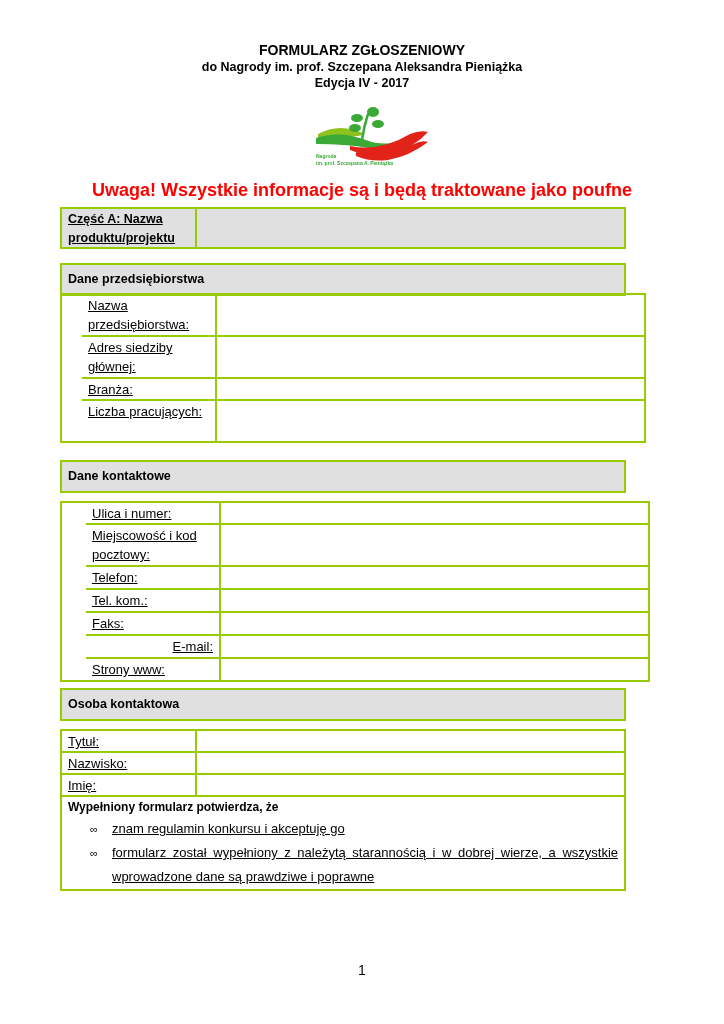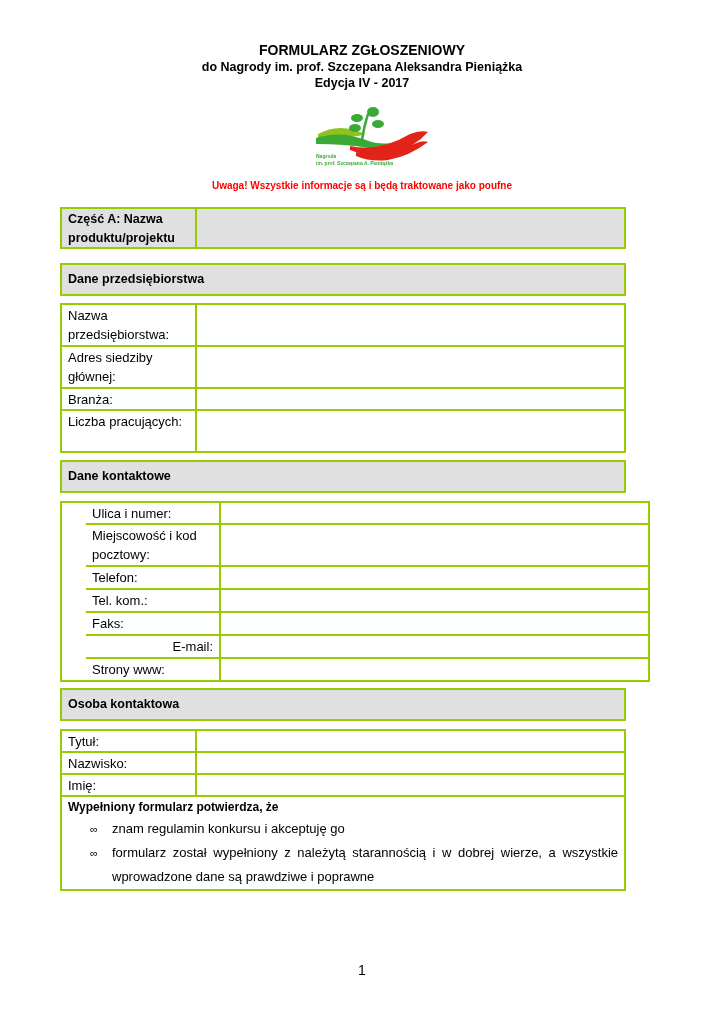--- a/index.html
+++ b/index.html
@@ -1,33 +1,33 @@
 <!DOCTYPE html>
 <html><head>
 <meta charset="utf-8">
 <style>
   html, body { margin: 0; padding: 0; background: #ffffff; }
   body { width: 724px; height: 1024px; position: relative; font-family: "Liberation Sans", sans-serif; color: #000; overflow: hidden; }
   .header { position: absolute; top: 42px; left: 0; width: 724px; text-align: center; }
   .header .title { font-size: 14px; font-weight: bold; line-height: 17px; }
   .header .sub { font-size: 12.5px; font-weight: bold; line-height: 16px; }
   .logo { position: absolute; left: 310px; top: 104px; width: 120px; height: 66px; }
-  .warning { position: absolute; top: 180px; left: 0; width: 724px; text-align: center; color: #ff0000; font-weight: bold; font-size: 10px; }
+  .warning { position: absolute; top: 180px; left: 0; width: 724px; text-align: center; color: #ff0000; font-weight: bold; font-size: 18px; }
   .box { position: absolute; left: 60px; width: 562px; border: 2px solid #99cc00; box-sizing: content-box; }
   .box.gray { background: #e0e0e0; }
   .row { display: flex; border-top: 2px solid #99cc00; }
   .row:first-child { border-top: none; }
-  .lbl { width: 121px; padding: 1px 6px; font-size: 13px; line-height: 21px; border-right: 2px solid #99cc00; box-sizing: content-box; }
+  .lbl { width: 121px; padding: 1px 6px; font-size: 13px; line-height: 21px; border-right: 2px solid #99cc00; box-sizing: content-box; text-decoration: underline; }
   .val { flex: 1; }
   .bold { font-weight: bold; }
   .section-title { padding: 4px 6px; font-size: 12.5px; font-weight: bold; line-height: 21px; }
   .confirm { padding: 0 6px; font-size: 13px; line-height: 24px; border-top: 2px solid #99cc00; }
   .bullet { display: flex; padding-left: 22px; }
   .bullet .sym { width: 22px; font-size: 11px; }
-  .bullet .txt { flex: 1; text-align: justify; }
+  .bullet .txt { flex: 1; text-align: justify; text-decoration: underline; }
   .sign-row { display: flex; border-top: 2px solid #99cc00; height: 45px; font-size: 12.5px; font-weight: bold; }
   .sign-row > div { padding: 4px 6px; box-sizing: border-box; }
   .page-num { position: absolute; top: 962px; left: 0; width: 724px; text-align: center; font-size: 14px; }
 </style>
 </head>
 <body>
 
 <div class="header">
   <div class="title">FORMULARZ ZGŁOSZENIOWY</div>
   <div class="sub">do Nagrody im. prof. Szczepana Aleksandra Pieniążka</div>
@@ -56,21 +56,21 @@
   <div class="row" style="height:38px;">
     <div class="lbl bold" style="font-size:12.5px;line-height:19px;">Część A: Nazwa produktu/projektu</div>
     <div class="val"></div>
   </div>
 </div>
 
 <div class="box gray" style="top:263px;">
   <div class="section-title">Dane przedsiębiorstwa</div>
 </div>
 
-<div class="box" style="top:303px;">
+<div class="box" style="top:293px;padding-left:20px;">
   <div class="row" style="height:40px;">
     <div class="lbl" style="line-height:19px;">Nazwa przedsiębiorstwa:</div>
     <div class="val"></div>
   </div>
   <div class="row" style="height:40px;">
     <div class="lbl" style="line-height:19px;">Adres siedziby głównej:</div>
     <div class="val"></div>
   </div>
   <div class="row" style="height:20px;">
     <div class="lbl" style="line-height:19px;">Branża:</div>

